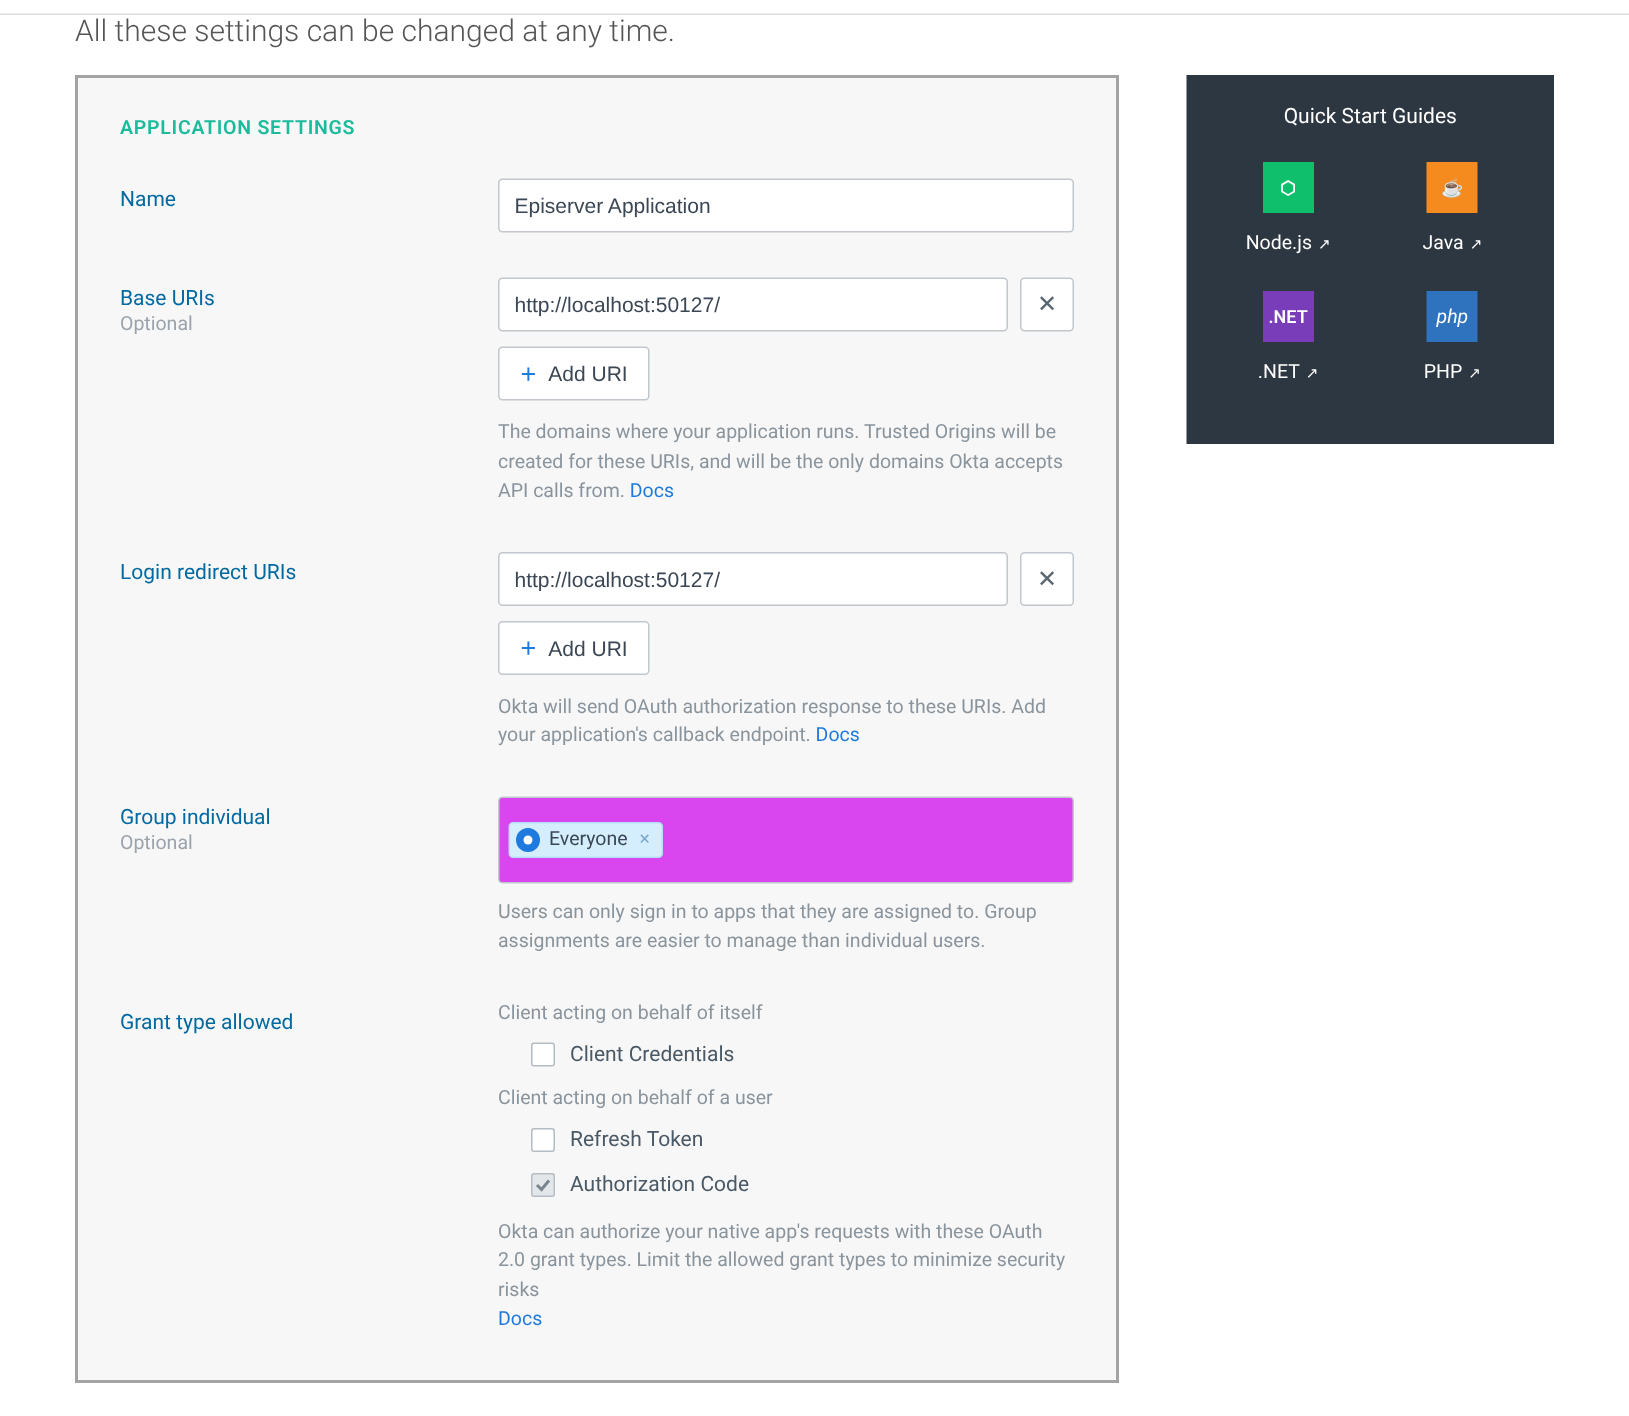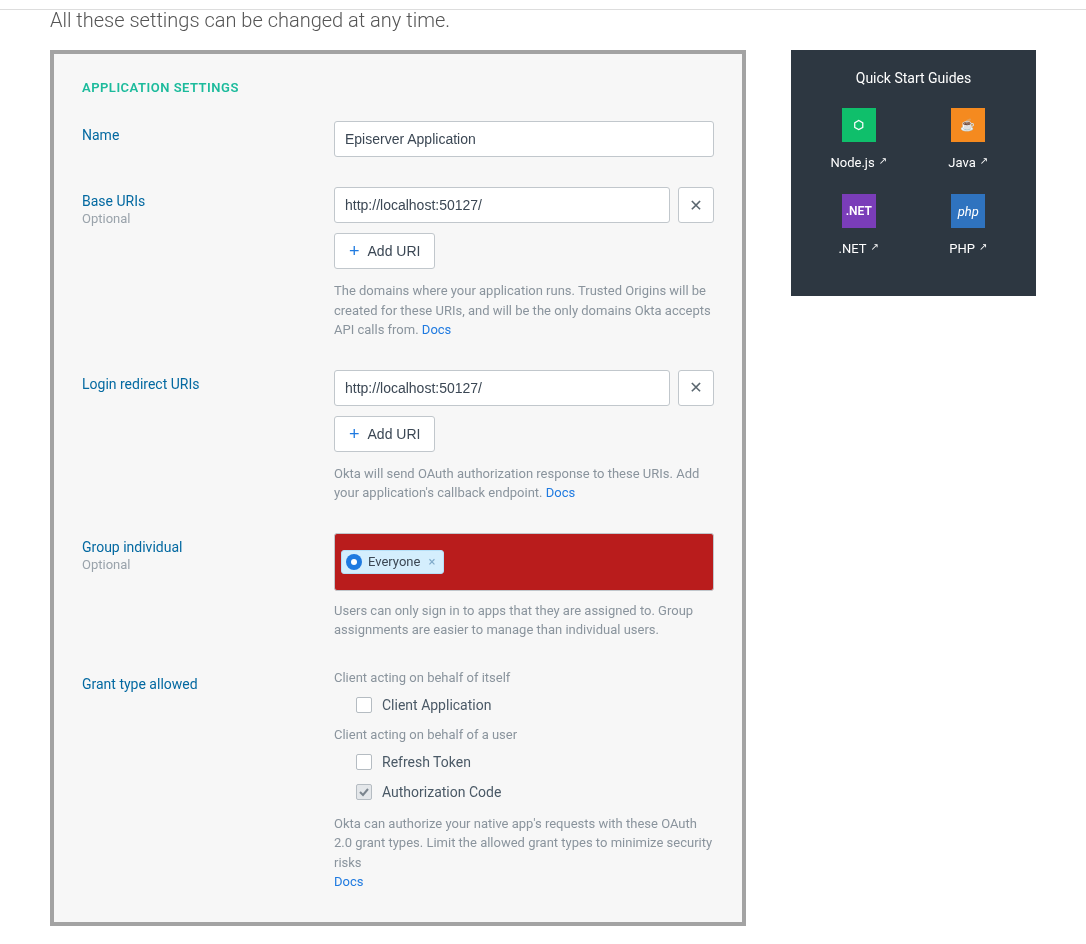--- a/index.html
+++ b/index.html
@@ -22,21 +22,21 @@
     margin-top: -2px;
   }
   .layout {
     display: flex;
     align-items: flex-start;
     padding: 0 50px 20px 50px;
     gap: 45px;
   }
   .main-col { flex: 1; }
   .panel {
-    border: 4px solid #a3a3a3;
+    border: 2px solid #a3a3a3;
     background: #f7f7f7;
     padding: 26px 28px 30px 28px;
   }
   .section-title {
     color: #1cbb9c;
     font-size: 13px;
     font-weight: 600;
     letter-spacing: 0.5px;
     margin-bottom: 26px;
   }
@@ -119,21 +119,21 @@
   .help a, .doc-link {
     color: #1f7ae0;
     text-decoration: none;
     cursor: pointer;
   }
   .tag-input {
     width: 100%;
     min-height: 42px;
     border: 1px solid #c1c7cc;
     border-radius: 3px;
-    background: #b91c1c;
+    background: #d946ef;
     padding: 16px 6px;
     margin-bottom: 10px;
   }
   .chip {
     display: inline-flex;
     align-items: center;
     background: #d4eefd;
     border: 1px solid #b6e0f8;
     color: #3b4754;
     font-size: 13px;
@@ -220,20 +220,21 @@
     align-items: center;
     justify-content: center;
     font-size: 12px;
     font-weight: 600;
     color: #fff;
   }
   .guide-label {
     font-size: 13px;
     color: #fff;
     display: inline-flex;
+    align-items: center;
     gap: 4px;
     justify-content: center;
   }
   .ext-arrow { font-size: 10px; }
   .g-node { background: #0fbf6b; }
   .g-java { background: #f58a1f; }
   .g-net  { background: #7a3db9; }
   .g-php  { background: #2f73bf; font-style: italic; font-weight: 400; font-size: 13px;}
 </style>
 </head>
@@ -317,21 +318,21 @@
       </div>
 
       <div class="field-row">
         <div class="field-label-col">
           <span class="field-label">Grant type allowed</span>
         </div>
         <div class="field-content">
           <div class="sub-heading">Client acting on behalf of itself</div>
           <div class="checkbox-row">
             <span class="cb"></span>
-            <span>Client Application</span>
+            <span>Client Credentials</span>
           </div>
           <div class="sub-heading">Client acting on behalf of a user</div>
           <div class="checkbox-row">
             <span class="cb"></span>
             <span>Refresh Token</span>
           </div>
           <div class="checkbox-row">
             <span class="cb checked-gray">
               <svg viewBox="0 0 12 12">
                   <path d="M2 6 L5 9 L10 3" fill="none" stroke-width="2"></path>

